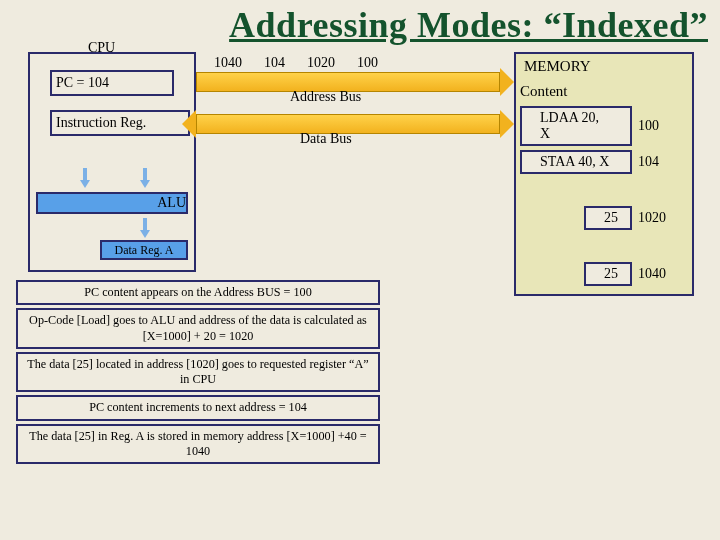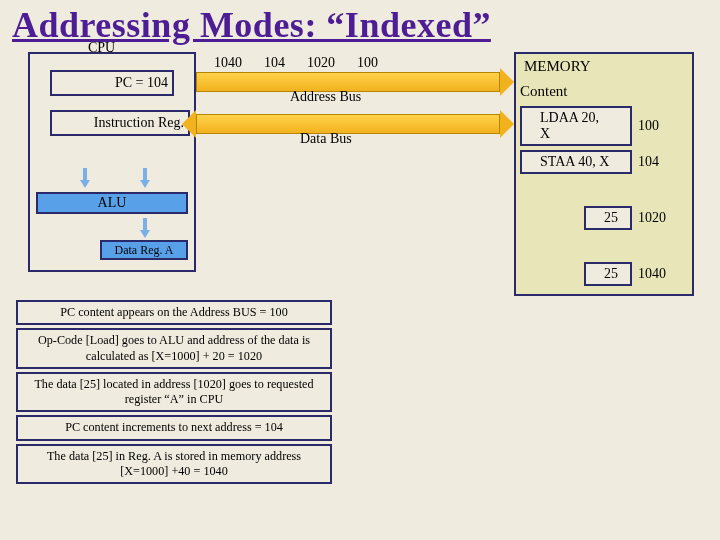--- a/index.html
+++ b/index.html
@@ -5,62 +5,63 @@
   * { box-sizing: border-box; margin: 0; padding: 0; }
   body {
     width: 720px;
     height: 540px;
     background: #EFEBDF;
     font-family: Georgia, 'Times New Roman', serif;
     position: relative;
     overflow: hidden;
   }
   .title {
-    color: #4c1d95;
+    color: #14532d;
     font-size: 36px;
     font-weight: bold;
     padding: 4px 12px 0 12px;
     text-decoration: underline;
     letter-spacing: 0.5px;
+    text-align: right;
   }
   .cpu-label {
     position: absolute;
     left: 88px;
     top: 40px;
     font-size: 14px;
   }
   .cpu-box {
     position: absolute;
     left: 28px;
     top: 52px;
     width: 168px;
     height: 220px;
     border: 2px solid #2A2A6A;
     background: transparent;
   }
   .reg {
     position: absolute;
     border: 2px solid #2A2A6A;
     background: #EFEBDF;
-    text-align: right;
+    text-align: left;
     font-size: 14px;
     padding: 3px 4px;
     left: 50px;
   }
   .reg.pc { top: 70px; width: 124px; }
   .reg.ir { top: 110px; width: 140px; }
   .alu {
     position: absolute;
     left: 36px;
     top: 192px;
     width: 152px;
     height: 22px;
     border: 2px solid #2A2A6A;
     background: #58A0E8;
-    text-align: center;
+    text-align: right;
     font-size: 14px;
     line-height: 18px;
   }
   .drega {
     position: absolute;
     left: 100px;
     top: 240px;
     width: 88px;
     height: 20px;
     border: 2px solid #2A2A6A;
@@ -174,22 +175,22 @@
     width: 58px;
     text-align: left;
     padding: 2px 4px;
   }
   .mem-gap { height: 28px; }
 
   
   .steps {
     position: absolute;
     left: 16px;
-    top: 300px;
-    width: 316px;
+    top: 280px;
+    width: 364px;
   }
   .step {
     border: 2px solid #2A2A6A;
     background: #EFEBDF;
     font-size: 12.2px;
     text-align: center;
     padding: 3px 6px;
     margin-bottom: 3px;
     line-height: 1.25;
   }

